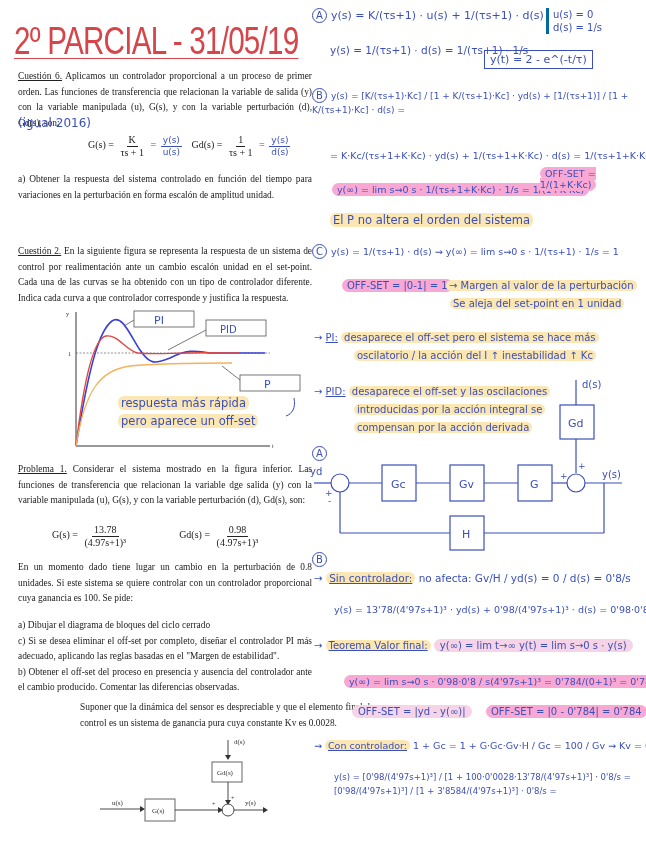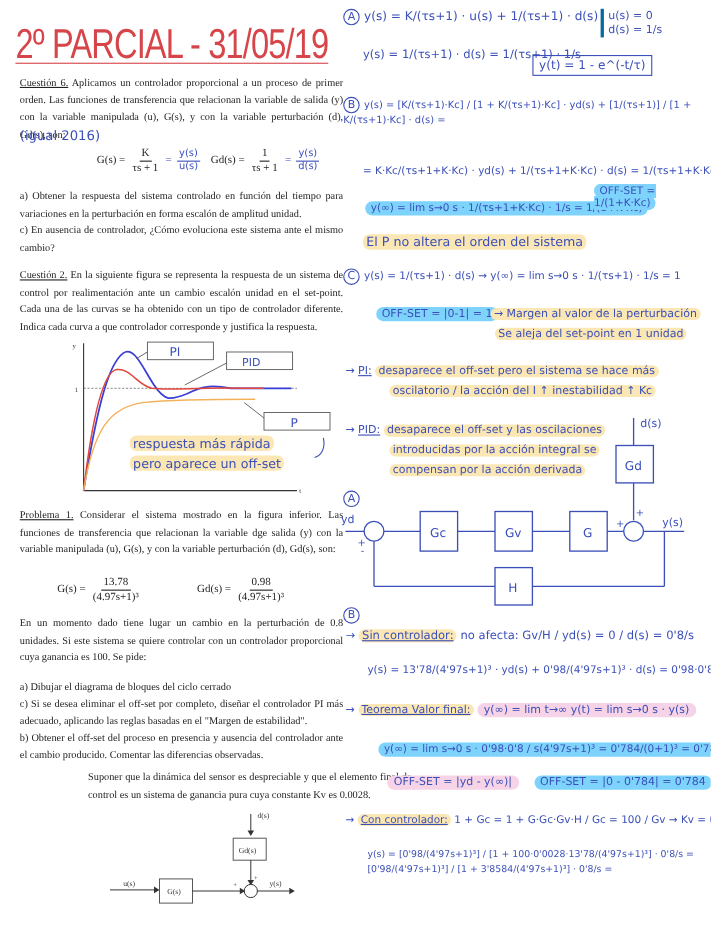--- a/index.html
+++ b/index.html
@@ -16,21 +16,21 @@
   .ptext {
     position: absolute; font-size: 9.4px; line-height: 15.5px; text-align: justify;
     color: #222;
   }
   .ptext .lead { text-decoration: underline; }
   .hand {
     position: absolute; font-family: "DejaVu Sans", sans-serif;
     color: #3b4fb8; font-size: 11px; white-space: nowrap;
   }
   .hl-y { background: #fbe7b4; border-radius: 6px; padding: 0 3px; }
-  .hl-b { background: #7dd3fc; border-radius: 8px; padding: 1px 5px; }
+  .hl-b { background: #f9a8d4; border-radius: 8px; padding: 1px 5px; }
   .hl-p { background: #f6d3e6; border-radius: 9px; padding: 1px 6px; }
   .formula { position: absolute; font-size: 10px; white-space: nowrap; }
   .frac { display: inline-flex; flex-direction: column; align-items: center; vertical-align: middle; margin: 0 2px; }
   .frac .n { border-bottom: 1px solid currentColor; padding: 0 2px; line-height: 1.15; }
   .frac .d { padding: 0 2px; line-height: 1.15; }
   .circ { display: inline-block; width: 15px; height: 15px; border: 1.2px solid #3b4fb8; border-radius: 50%; text-align: center; line-height: 13px; font-size: 10px; margin-right: 4px; }
   .boxed { border: 1.2px solid #3b4fb8; padding: 2px 5px; }
   svg { position: absolute; }
 </style>
 </head>
@@ -62,21 +62,20 @@
     </span>
   <span style="color:#3b4fb8">=</span>
   <span class="frac" style="color:#3b4fb8;font-family:'DejaVu Sans',sans-serif;font-size:9px">
       <span class="n">y(s)</span>
       <span class="d">d(s)</span>
     </span>
 </div>
 
 <div class="ptext" style="left:18px; top:172px; width:294px;">
   <div>a) Obtener la respuesta del sistema controlado en función del tiempo para variaciones en la perturbación en forma escalón de amplitud unidad.</div>
-  <div>c) En ausencia de controlador, ¿Cómo evoluciona este sistema ante el mismo cambio?</div>
 </div>
 
 <div class="ptext" style="left:18px; top:244px; width:294px;">
   <span class="lead">Cuestión 2.</span><span> En la siguiente figura se representa la respuesta de un sistema de control por realimentación ante un cambio escalón unidad en el set-point. Cada una de las curvas se ha obtenido con un tipo de controlador diferente. Indica cada curva a que controlador corresponde y justifica la respuesta.</span>
 </div>
 
 <svg style="left:60px; top:300px;" width="250" height="150" viewBox="0 0 250 150">
   <line x1="16" y1="12" x2="16" y2="146" stroke="#333" stroke-width="1"></line>
   <line x1="16" y1="146" x2="210" y2="146" stroke="#333" stroke-width="1"></line>
   <text x="6" y="16" font-size="6" fill="#333">y</text>
@@ -152,21 +151,21 @@
 </svg>
 
 <div class="hand" style="left:312px; top:8px; font-size:11px;">
   <span class="circ">A</span><span>y(s) = K/(τs+1) · u(s) + 1/(τs+1) · d(s)</span>
 </div>
 <div class="hand" style="left:546px; top:8px; font-size:10px; line-height:13px; border-left:3px solid #0369a1; padding-left:4px;">
   <div>u(s) = 0</div>
   <div>d(s) = 1/s</div>
 </div>
 <div class="hand" style="left:330px; top:44px; font-size:10.5px;">y(s) = 1/(τs+1) · d(s) = 1/(τs+1) · 1/s</div>
-<div class="hand boxed" style="left:484px; top:50px; font-size:11px;">y(t) = 1 - e^(-t/τ)</div>
+<div class="hand boxed" style="left:484px; top:50px; font-size:11px;">y(t) = 2 - e^(-t/τ)</div>
 
 <div class="hand" style="left:312px; top:88px; font-size:9px; white-space:normal; width:330px; line-height:14px;">
   <span class="circ">B</span><span>y(s) = [K/(τs+1)·Kc] / [1 + K/(τs+1)·Kc] · yd(s) + [1/(τs+1)] / [1 + K/(τs+1)·Kc] · d(s) =</span>
 </div>
 <div class="hand" style="left:330px; top:150px; font-size:9.5px;">= K·Kc/(τs+1+K·Kc) · yd(s) + 1/(τs+1+K·Kc) · d(s) = 1/(τs+1+K·Kc) · 1/s</div>
 <div class="hand" style="left:332px; top:184px; font-size:9.5px;"><span class="hl-b">y(∞) = lim s→0 s · 1/(τs+1+K·Kc) · 1/s = 1/(1+K·Kc)</span></div>
 <div class="hand" style="left:540px; top:168px; font-size:9.5px; white-space:normal; width:100px;"><span class="hl-b">OFF-SET = 1/(1+K·Kc)</span></div>
 <div class="hand" style="left:330px; top:213px; font-size:11.5px;"><span class="hl-y">El P no altera el orden del sistema</span></div>
 
 <div class="hand" style="left:312px; top:244px; font-size:9.5px;">

